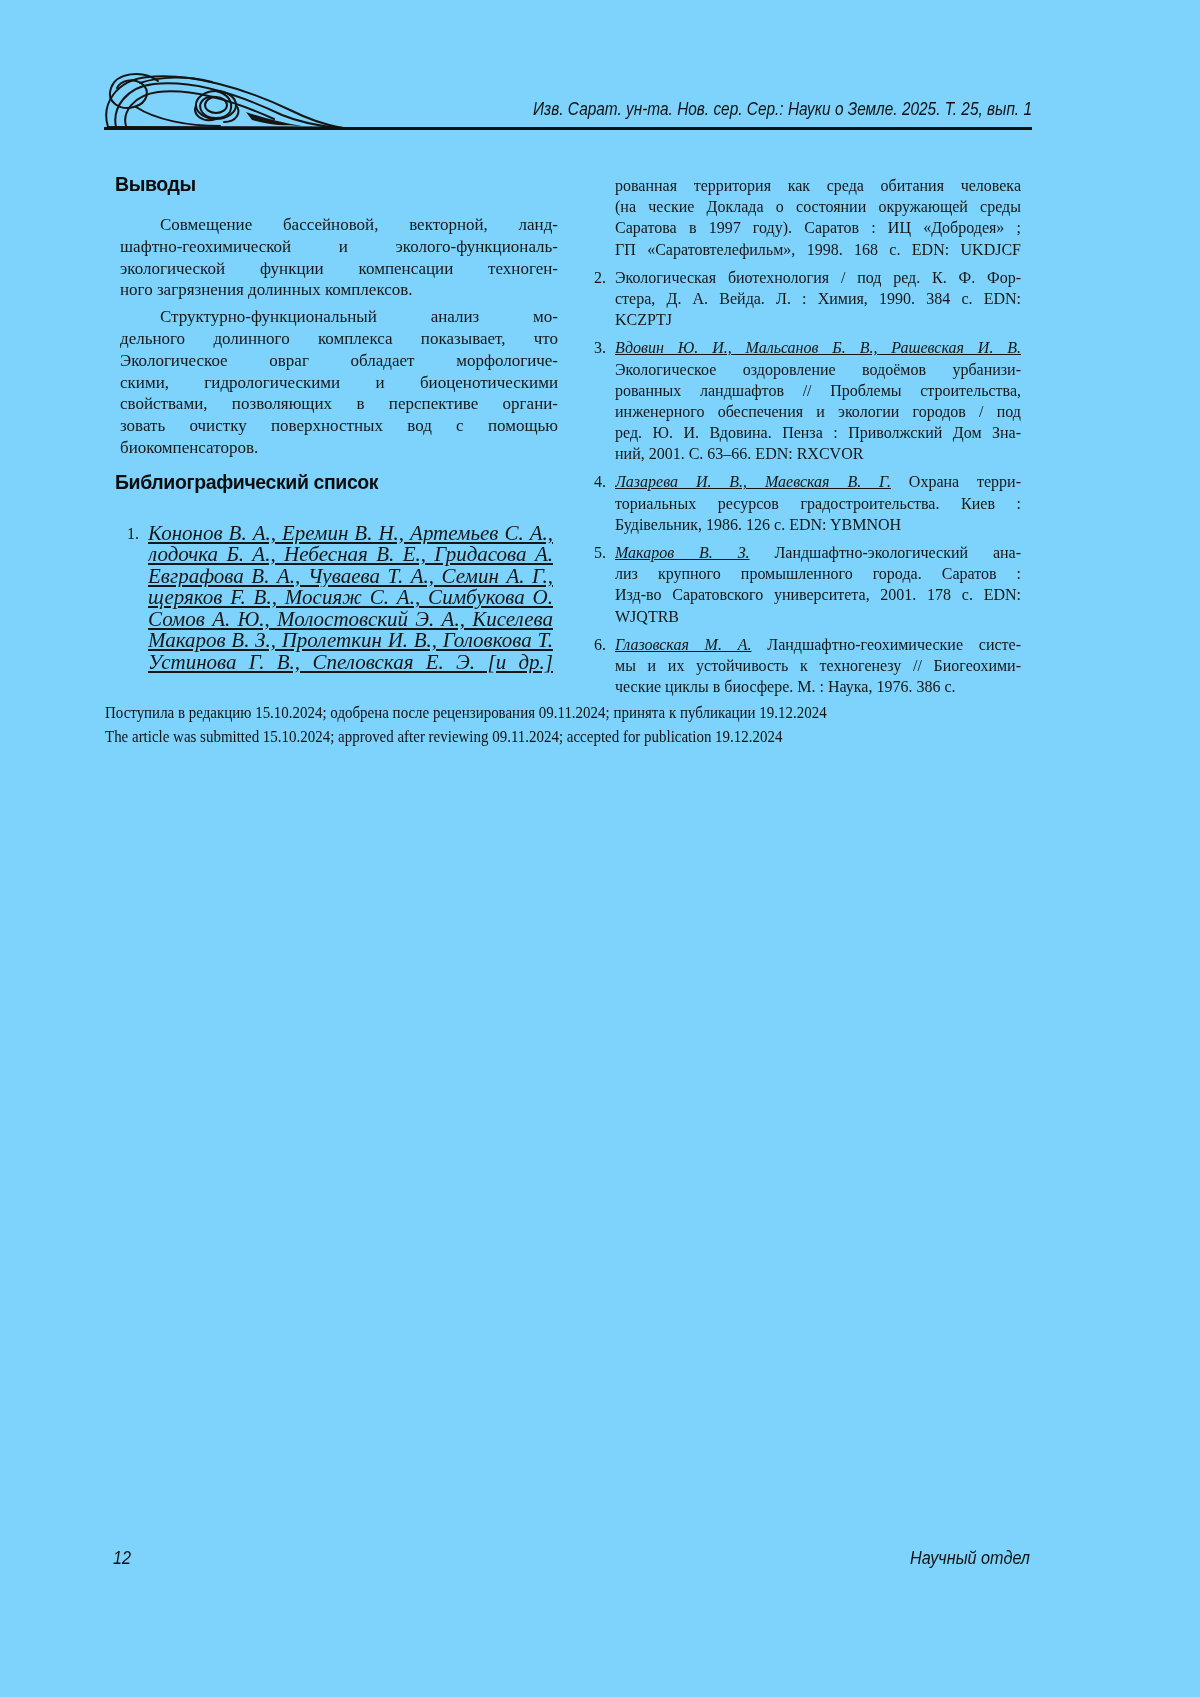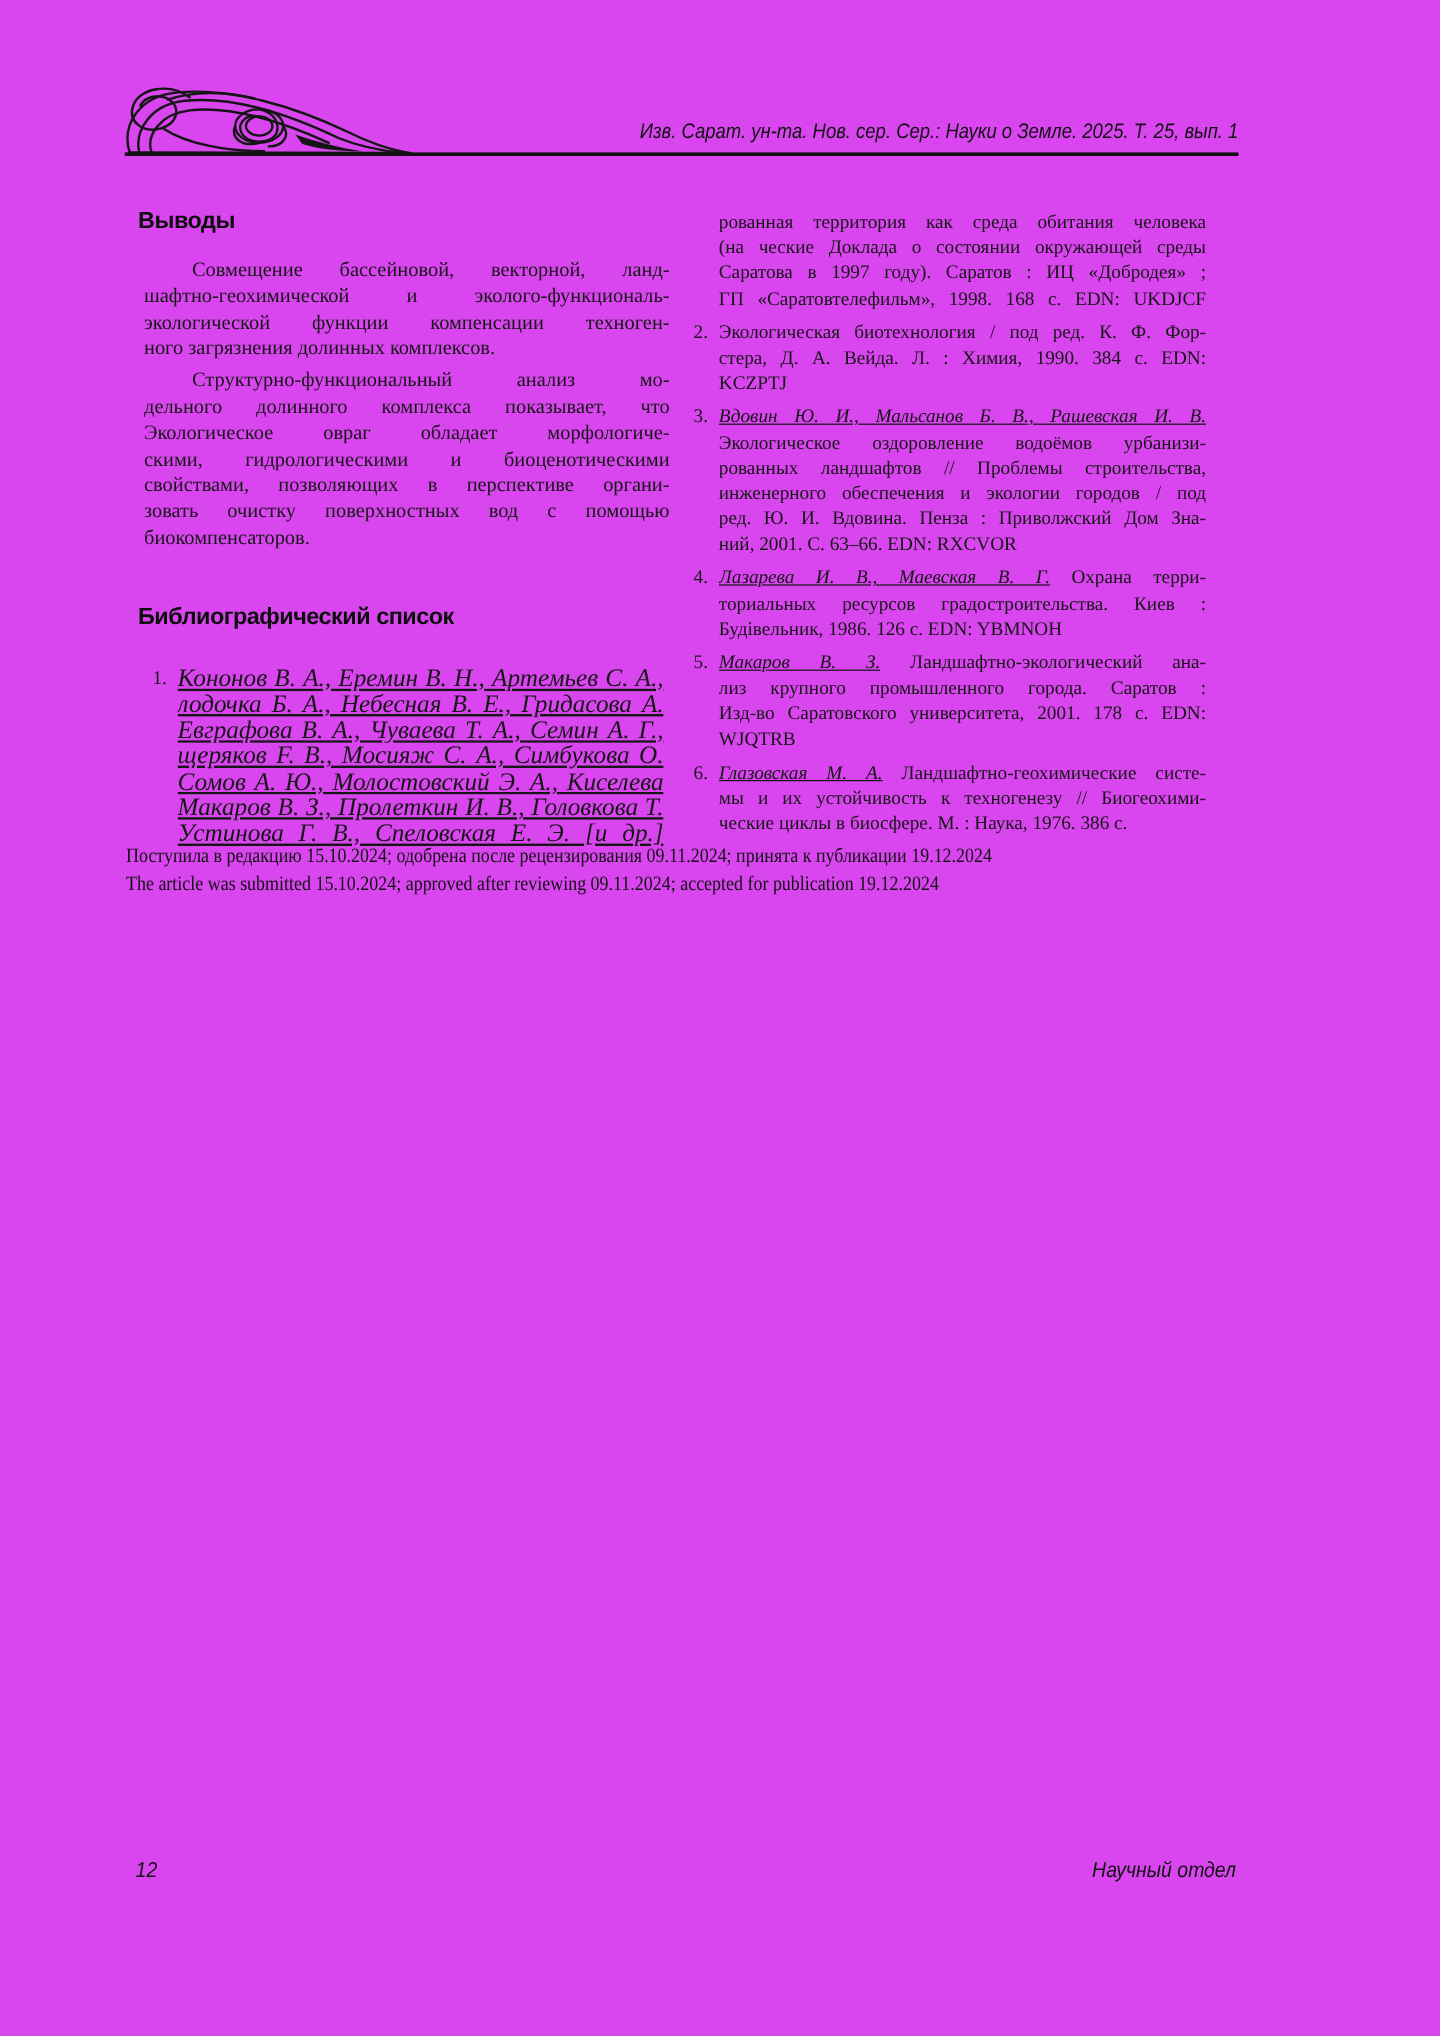--- a/index.html
+++ b/index.html
@@ -1,46 +1,46 @@
 <!DOCTYPE html>
 <html lang="ru"><head>
 <meta charset="utf-8">
 <title>Journal page</title>
 <style>
   html,body{margin:0;padding:0;background:#e8e8e8;}
   .page{
     position:relative;
     width:1200px;height:1697px;
     margin:0 auto;
-    background:#d946ef;
+    background:#7dd3fc;
     color:#161616;
     font-family:"Liberation Serif",serif;
     overflow:hidden;
   }
   
   .ornament{position:absolute;left:96px;top:68px;width:252px;height:64px;}
   .header-rule{position:absolute;left:104px;top:127px;width:928px;height:2.6px;background:#111;}
   .journal-title{
     position:absolute;left:360px;right:168px;top:96px;height:26px;
     text-align:right;
     font-family:"Liberation Sans",sans-serif;
     font-style:italic;font-size:17.5px;line-height:26px;
     transform:scaleX(0.88);transform-origin:100% 50%;
     white-space:nowrap;color:#111;
   }
   
   .col-left{position:absolute;left:115px;top:172px;width:438px;}
-  .col-right{position:absolute;left:599px;top:175px;width:406px;}
+  .col-right{position:absolute;left:615px;top:175px;width:406px;}
   h1.sec{
     margin:0 0 18px 0;
     font-family:"Liberation Sans",sans-serif;
     font-weight:700;font-size:19.5px;line-height:24px;
     letter-spacing:-0.4px;color:#0d0d0d;
   }
-  h1.sec.bib{margin-top:43px;margin-bottom:29px;}
+  h1.sec.bib{margin-top:11px;margin-bottom:29px;}
   .paragraph{margin:5px;}
   .line{
     width:438px;height:21.8px;overflow:hidden;
     font-size:17px;line-height:21.8px;
     text-align:justify;text-align-last:left;
   }
   .line.j{text-align-last:justify;}
   .line.first{text-indent:40px;}
   
   .ref-list{position:relative;}

